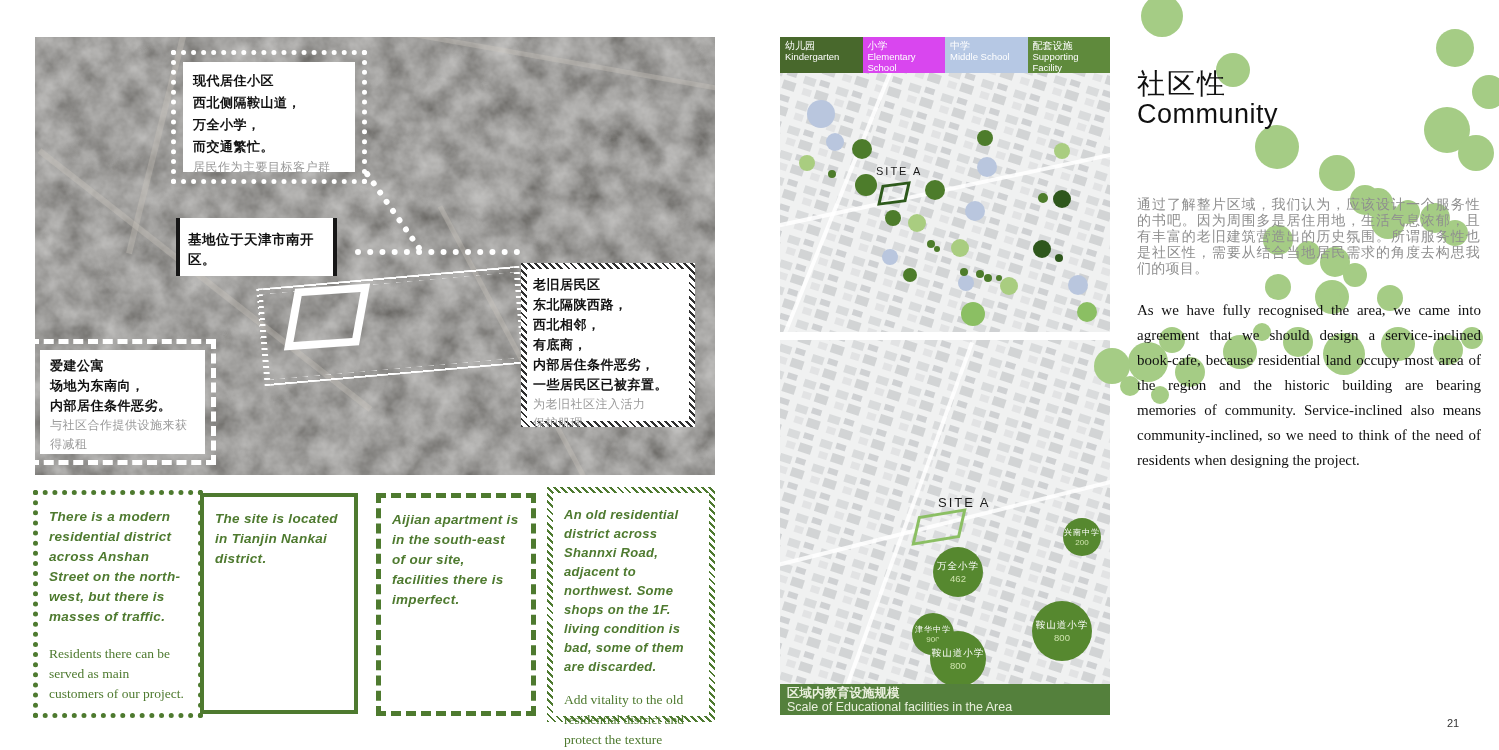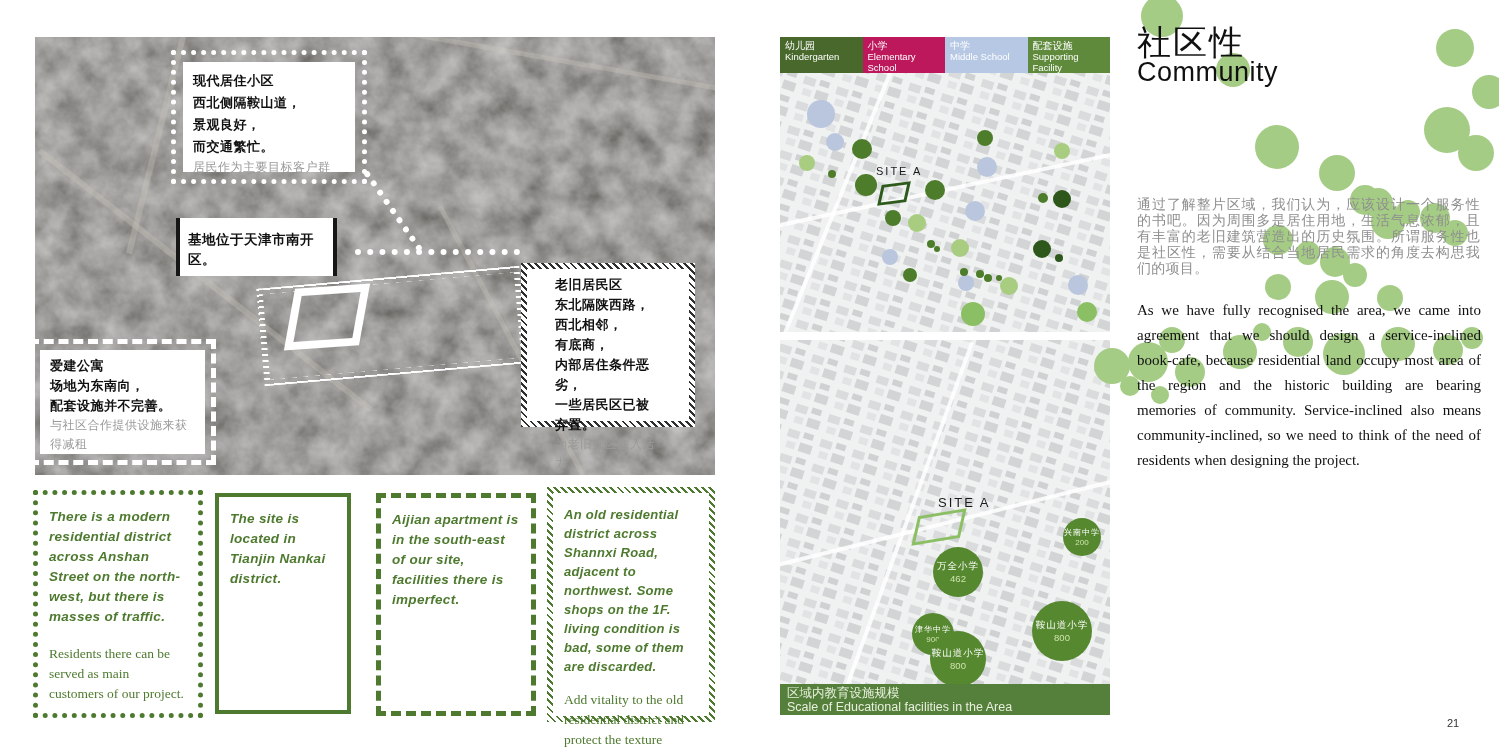--- a/index.html
+++ b/index.html
@@ -15,21 +15,21 @@
   .ann-box{position:absolute;background:#fff;box-sizing:border-box;z-index:5;}
   .ann-box .line-bold{font-family:"Liberation Serif",serif;font-weight:bold;color:#111;
                       font-size:13px;line-height:20px;letter-spacing:.5px;}
   .ann-box .line-gray{font-size:12px;line-height:19px;color:#9a9a9a;letter-spacing:.5px;}
   .box-modern{left:148px;top:25px;width:172px;height:110px;padding:8px 10px;
               outline:5px dotted #fff;outline-offset:7px;}
   .box-modern .line-bold{line-height:22px;}
   .box-site{left:141px;top:181px;width:161px;height:58px;padding:12px 8px;
             border-left:4px solid #161616;border-right:4px solid #161616;}
   .box-site .line-bold{font-size:13.5px;}
-  .box-old{left:486px;top:226px;width:174px;height:164px;padding:6px 28px;
+  .box-old{left:486px;top:226px;width:174px;height:164px;padding:6px 6px;
            border:6px solid transparent;
            border-image:repeating-linear-gradient(45deg,#2e2e2e 0 2px,rgba(0,0,0,0) 2px 5px) 6;}
   .box-aijian{left:5px;top:313px;width:165px;height:104px;padding:6px 10px;
               outline:5px dashed #fff;outline-offset:6px;}
 
   .dotline-h{position:absolute;left:320px;top:212px;width:165px;border-top:6px dotted #fff;z-index:3;}
   .dotline-d{position:absolute;left:333px;top:133px;width:96px;border-top:6px dotted #fff;
              transform:rotate(55deg);transform-origin:left top;z-index:3;}
   .hatch-frame{position:absolute;left:225px;top:240px;width:252px;height:86px;z-index:3;
                border:6px solid transparent;transform:rotate(-5deg);
@@ -37,21 +37,21 @@
   .site-shape{position:absolute;left:255px;top:249px;width:58px;height:46px;z-index:4;
               border:8px solid #fff;transform:skewX(-14deg) rotate(-4deg);}
 
   
   .col{position:absolute;box-sizing:border-box;padding:12px 11px;background:#fff;}
   .col-highlight{font-weight:bold;font-style:italic;color:#4e7a2f;font-size:13.5px;
                  line-height:20px;letter-spacing:.3px;}
   .col-body{font-family:"Liberation Serif",serif;color:#4e7a2f;font-size:13.5px;
             line-height:20px;margin-top:17px;}
   .col1{left:33px;top:490px;width:170px;height:228px;border:5px dotted #4e7a2f;}
-  .col2{left:215px;top:493px;width:136px;height:221px;border:4px solid #4e7a2f;}
+  .col2{left:200px;top:493px;width:158px;height:221px;border:4px solid #4e7a2f;}
   .col3{left:376px;top:493px;width:160px;height:223px;border:5px dashed #4e7a2f;}
   .col4{left:547px;top:487px;width:168px;height:235px;border:6px solid transparent;
         border-image:repeating-linear-gradient(45deg,#4e7a2f 0 2px,rgba(0,0,0,0) 2px 5px) 6;}
   .col4 .col-highlight{font-size:13px;line-height:19px;}
   .col4 .col-body{margin-top:14px;}
 
   .pageno{position:absolute;font-size:11px;color:#333;z-index:6;}
 
   
   .city-map{background:#f0f1f1;overflow:hidden;}
@@ -68,26 +68,26 @@
   .school-bubble{position:absolute;border-radius:50%;z-index:2;display:flex;flex-direction:column;
                  align-items:center;justify-content:center;text-align:center;}
   .school-name{color:#fff;letter-spacing:1px;}
   .school-value{color:#cfe4ae;}
 
   .site-label{position:absolute;color:#1a1a1a;letter-spacing:2px;z-index:5;}
   .site-diamond{position:absolute;z-index:5;}
 
   .caption-bar{position:absolute;left:0;bottom:0;width:100%;height:31px;background:#54803c;
                box-sizing:border-box;padding:2px 7px;z-index:4;}
-  .caption-zh{display:block;color:#e9efdd;font-size:12.5px;line-height:14px;}
+  .caption-zh{display:block;color:#e9efdd;font-size:12.5px;line-height:14px;font-weight:bold;}
   .caption-en{display:block;color:#e9efdd;font-size:12.5px;line-height:14px;}
 
   
   .title-block{left:1137px;top:26px;z-index:3;color:#101010;}
-  .title-zh{font-size:34px;line-height:32px;letter-spacing:2px;}
+  .title-zh{font-size:28px;line-height:32px;letter-spacing:2px;margin-top:42px;}
   .title-en{font-size:27px;line-height:28px;letter-spacing:.5px;}
   .para-zh{left:1137px;top:196px;width:343px;font-size:14px;line-height:16px;color:#8f8f8f;
            text-align:justify;z-index:3;letter-spacing:.3px;}
   .para-en{left:1137px;top:298px;width:344px;font-family:"Liberation Serif",serif;font-size:15px;
            line-height:25px;color:#101010;text-align:justify;z-index:3;}
   .deco{position:absolute;border-radius:50%;background:#a5cc85;z-index:1;}
 </style>
 </head>
 <body>
 
@@ -107,41 +107,41 @@
     <div class="road" style="left:480px;top:150px;width:5px;height:330px;transform:rotate(-28deg);"></div>
 
     <div class="dotline-h"></div>
     <div class="dotline-d"></div>
     <div class="hatch-frame"></div>
     <div class="site-shape"></div>
 
     <div class="ann-box box-modern">
         <div class="line-bold">现代居住小区</div>
         <div class="line-bold">西北侧隔鞍山道，</div>
-        <div class="line-bold">景观良好，</div>
+        <div class="line-bold">万全小学，</div>
         <div class="line-bold">而交通繁忙。</div>
         <div class="line-gray">居民作为主要目标客户群</div>
       </div>
     <div class="ann-box box-site">
         <div class="line-bold">基地位于天津市南开区。</div>
       </div>
     <div class="ann-box box-old">
         <div class="line-bold">老旧居民区</div>
         <div class="line-bold">东北隔陕西路，</div>
         <div class="line-bold">西北相邻，</div>
         <div class="line-bold">有底商，</div>
         <div class="line-bold">内部居住条件恶劣，</div>
         <div class="line-bold">一些居民区已被弃置。</div>
         <div class="line-gray">为老旧社区注入活力</div>
         <div class="line-gray">保护肌理</div>
       </div>
     <div class="ann-box box-aijian">
         <div class="line-bold">爱建公寓</div>
         <div class="line-bold">场地为东南向，</div>
-        <div class="line-bold">配套设施并不完善。</div>
+        <div class="line-bold">内部居住条件恶劣。</div>
         <div class="line-gray">与社区合作提供设施来获</div>
         <div class="line-gray">得减租</div>
       </div>
   </div>
 
   <div class="abs col col1">
     <div class="col-highlight">There is a modern residential district across Anshan Street on the north-west, but there is masses of traffic.</div>
     <div class="col-body">Residents there can be served as main customers of our project.</div>
   </div>
   <div class="abs col col2">
@@ -171,21 +171,21 @@
       </defs>
       <rect width="330" height="295" fill="url(#cityA)"></rect>
     </svg>
     <div class="city-road" style="left:60px;top:-10px;width:4px;height:330px;transform:rotate(22deg);"></div>
     <div class="city-road" style="left:-20px;top:150px;width:380px;height:4px;transform:rotate(-12deg);"></div>
     <div class="legend">
         <div class="legend-seg" style="background: rgb(72, 104, 44);">
           <span class="legend-zh">幼儿园</span>
           <span class="legend-en">Kindergarten</span>
         </div>
-        <div class="legend-seg" style="background: #be185d;">
+        <div class="legend-seg" style="background: #d946ef;">
           <span class="legend-zh">小学</span>
           <span class="legend-en">Elementary School</span>
         </div>
         <div class="legend-seg" style="background: rgb(182, 200, 228);">
           <span class="legend-zh">中学</span>
           <span class="legend-en">Middle School</span>
         </div>
         <div class="legend-seg" style="background: rgb(95, 138, 60);">
           <span class="legend-zh">配套设施</span>
           <span class="legend-en">Supporting Facility</span>

